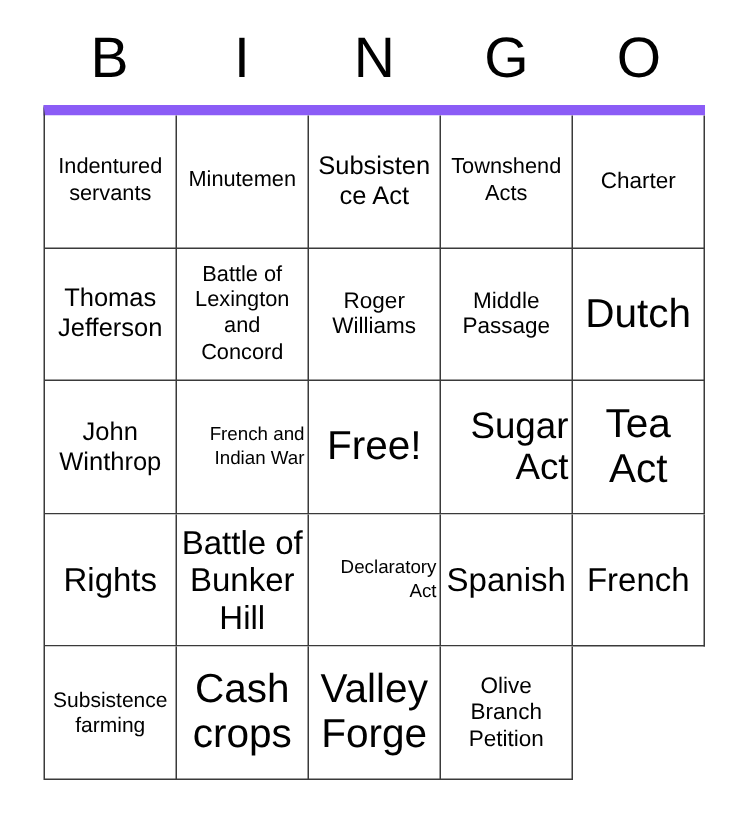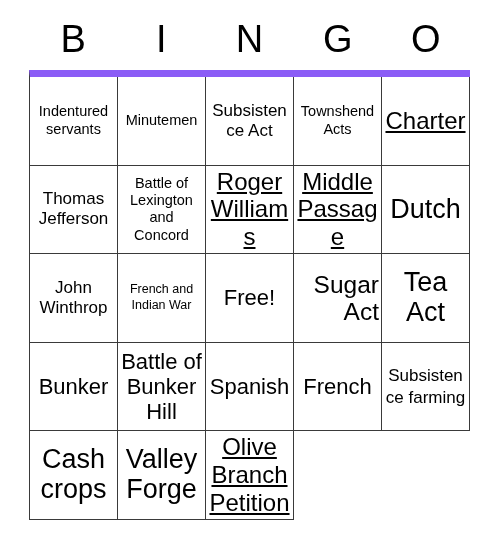--- a/index.html
+++ b/index.html
@@ -65,29 +65,29 @@
   }
   .cell-text {
     display: block;
     width: 100%;
     line-height: 1.08;
     word-wrap: break-word;
     hyphens: none;
   }
 
   
-  .fs-xs  { font-size: 17px; line-height: 1.25; }
-  .fs-s   { font-size: 12.5px; line-height: 1.25; }
+  .fs-xs  { font-size: 14px; line-height: 1.25; }
+  .fs-s   { font-size: 12.5px; line-height: 1.25; text-align: right; }
   .fs-m   { font-size: 14.5px; line-height: 1.2; }
   .fs-ml  { font-size: 17px;   line-height: 1.18; }
-  .fs-l   { font-size: 24px; line-height: 1.16; text-decoration: underline; }
+  .fs-l   { font-size: 15px; line-height: 1.16; }
   .fs-xl  { font-size: 22px;   line-height: 1.14; }
   .fs-2xl { font-size: 24.5px; line-height: 1.12; text-align: right; }
   .fs-3xl { font-size: 27px;   line-height: 1.1; }
-  .fs-4xl { font-size: 22px;   line-height: 1.08; }
+  .fs-4xl { font-size: 27px;   line-height: 1.08; }
 </style>
 </head>
 <body>
 
 <div id="bingo-card">
 
   <div id="bingo-header">
     <div class="header-letter">B</div>
     <div class="header-letter">I</div>
     <div class="header-letter">N</div>
@@ -135,24 +135,27 @@
       <div class="bingo-cell">
         <span class="cell-text fs-4xl">Free!</span>
       </div>
       <div class="bingo-cell">
         <span class="cell-text fs-2xl">Sugar Act</span>
       </div>
       <div class="bingo-cell">
         <span class="cell-text fs-3xl">Tea Act</span>
       </div>
       <div class="bingo-cell">
-        <span class="cell-text fs-xl">Bunker</span>
+        <span class="cell-text fs-xl">Rights</span>
       </div>
       <div class="bingo-cell">
         <span class="cell-text fs-xl">Battle of Bunker Hill</span>
+      </div>
+      <div class="bingo-cell">
+        <span class="cell-text fs-s">Declaratory Act</span>
       </div>
       <div class="bingo-cell">
         <span class="cell-text fs-xl">Spanish</span>
       </div>
       <div class="bingo-cell">
         <span class="cell-text fs-xl">French</span>
       </div>
       <div class="bingo-cell">
         <span class="cell-text fs-xs">Subsistence farming</span>
       </div>

